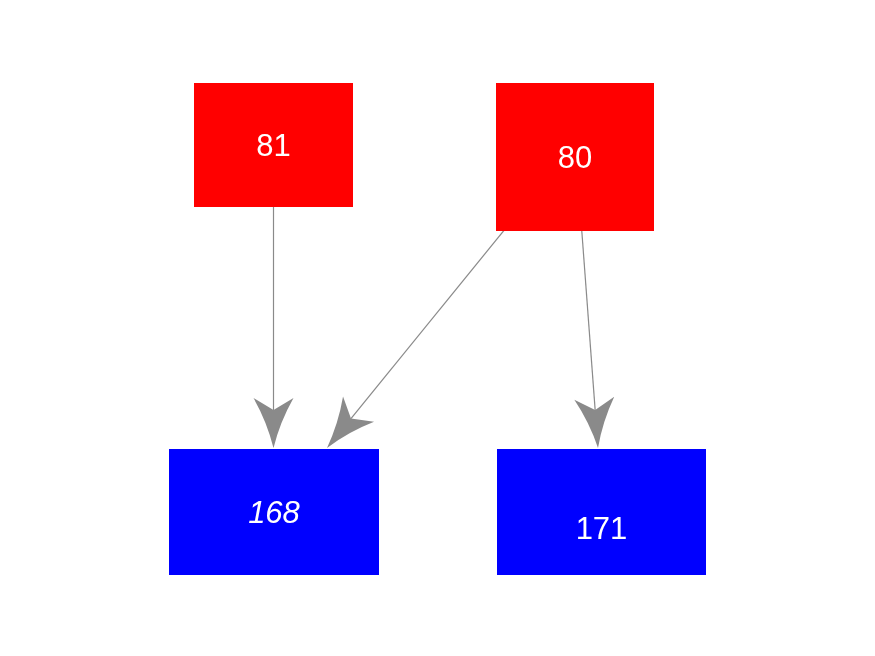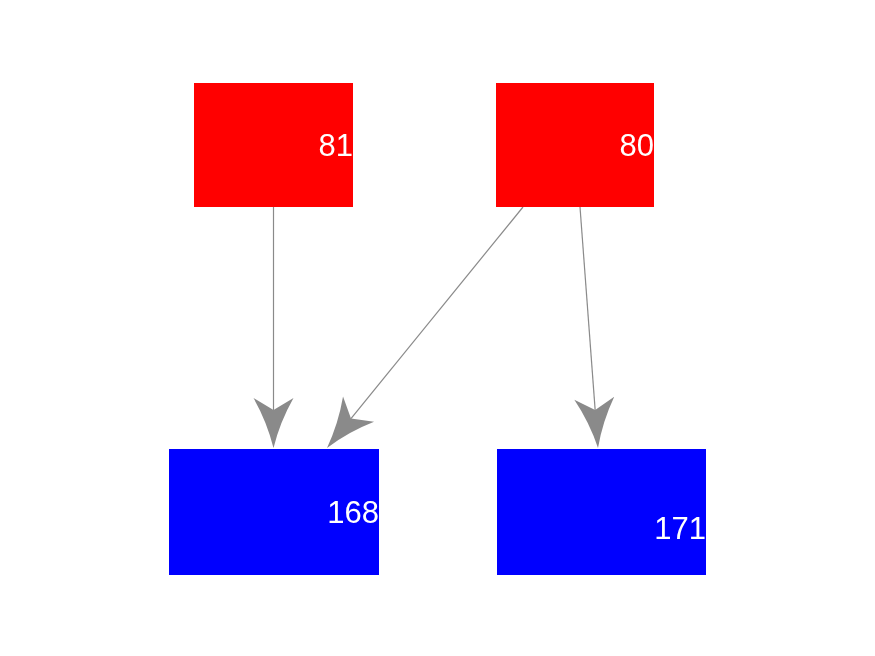--- a/index.html
+++ b/index.html
@@ -23,21 +23,21 @@
     position: absolute;
     left: 0;
     top: 0;
     width: 100%;
     height: 100%;
   }
   .node {
     position: absolute;
     display: flex;
     align-items: center;
-    justify-content: flex-end;
+    justify-content: center;
   }
   .node-label {
     color: #ffffff;
     font-size: 31px;
     font-weight: 400;
     line-height: 1;
     letter-spacing: 0px;
     user-select: none;
   }
 </style>
@@ -50,23 +50,23 @@
       <path d="M 0 0 Q -26 -6.4 -50 -20 L -38 0 L -50 20 Q -26 6.4 0 0 Z" transform="translate(273.5 448) rotate(90)" fill="#8a8a8a"></path>
       <line x1="523" y1="207" x2="350.97633301845303" y2="418.5188966456776" stroke="#8a8a8a" stroke-width="1.2"></line>
       <path d="M 0 0 Q -26 -6.4 -50 -20 L -38 0 L -50 20 Q -26 6.4 0 0 Z" transform="translate(327 448) rotate(129.12069950552456)" fill="#8a8a8a"></path>
       <line x1="580" y1="207" x2="595.1697090181034" y2="410.105548520162" stroke="#8a8a8a" stroke-width="1.2"></line>
       <path d="M 0 0 Q -26 -6.4 -50 -20 L -38 0 L -50 20 Q -26 6.4 0 0 Z" transform="translate(598 448) rotate(85.72857798261609)" fill="#8a8a8a"></path>
     </svg>
   <div id="node-layer">
       <div class="node" style="left: 194px; top: 83px; width: 159px; height: 124px; background: rgb(255, 0, 0);">
     <span class="node-label" style="color: rgb(255, 255, 255);">81</span>
   </div>
-      <div class="node" style="left: 496px; top: 83px; width: 158px; height: 124px; background: rgb(255, 0, 0);">
+      <div class="node" style="left: 496px; top: 83px; width: 158px; height: 148px; background: rgb(255, 0, 0);">
     <span class="node-label" style="color: rgb(255, 255, 255);">80</span>
   </div>
       <div class="node" style="left: 169px; top: 449px; width: 210px; height: 126px; background: rgb(0, 0, 255);">
-    <span class="node-label" style="color: rgb(255, 255, 255);">168</span>
+    <span class="node-label" style="color: rgb(255, 255, 255); font-style: italic;">168</span>
   </div>
       <div class="node" style="left: 497px; top: 449px; width: 209px; height: 126px; background: rgb(0, 0, 255);">
     <span class="node-label" style="color: rgb(255, 255, 255); margin-top: 32px;">171</span>
   </div>
     </div>
 </div>
 
 </body></html>

